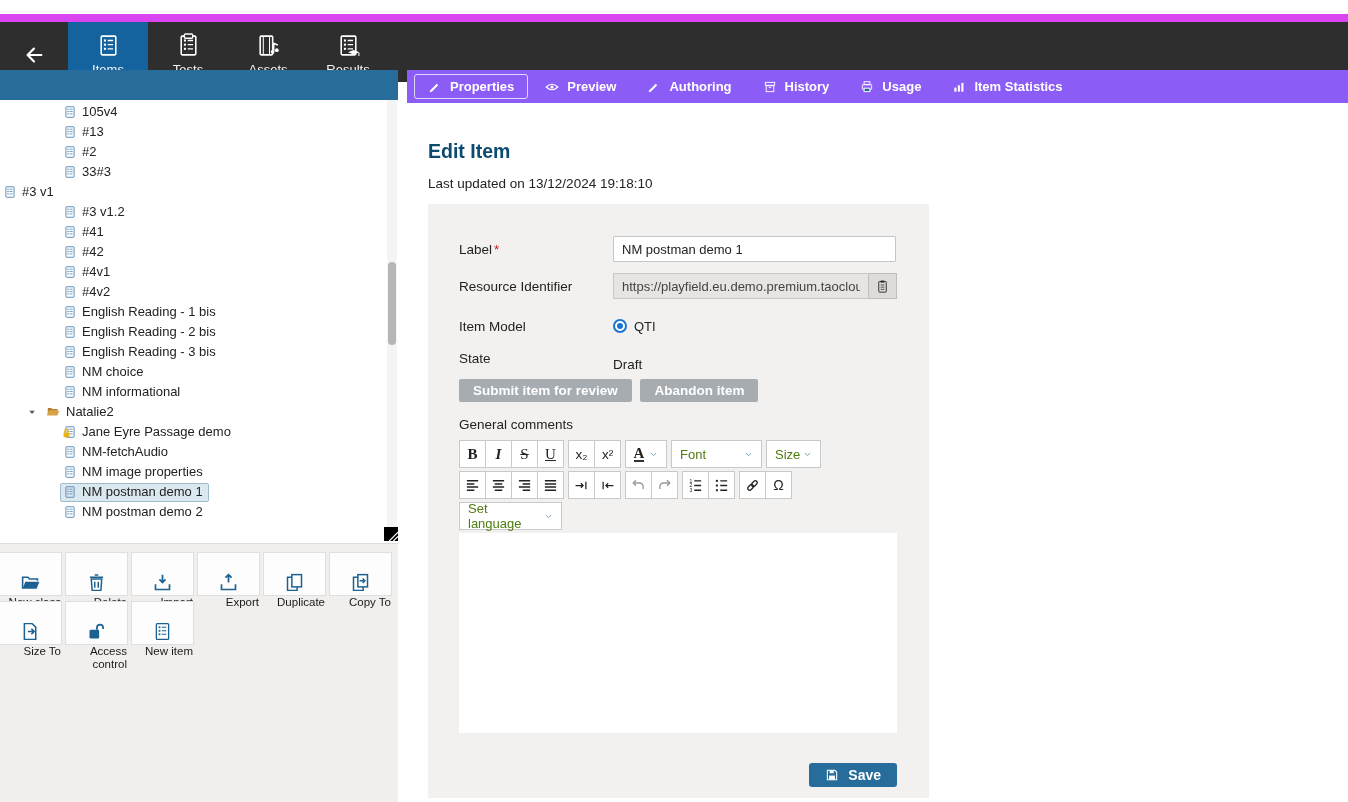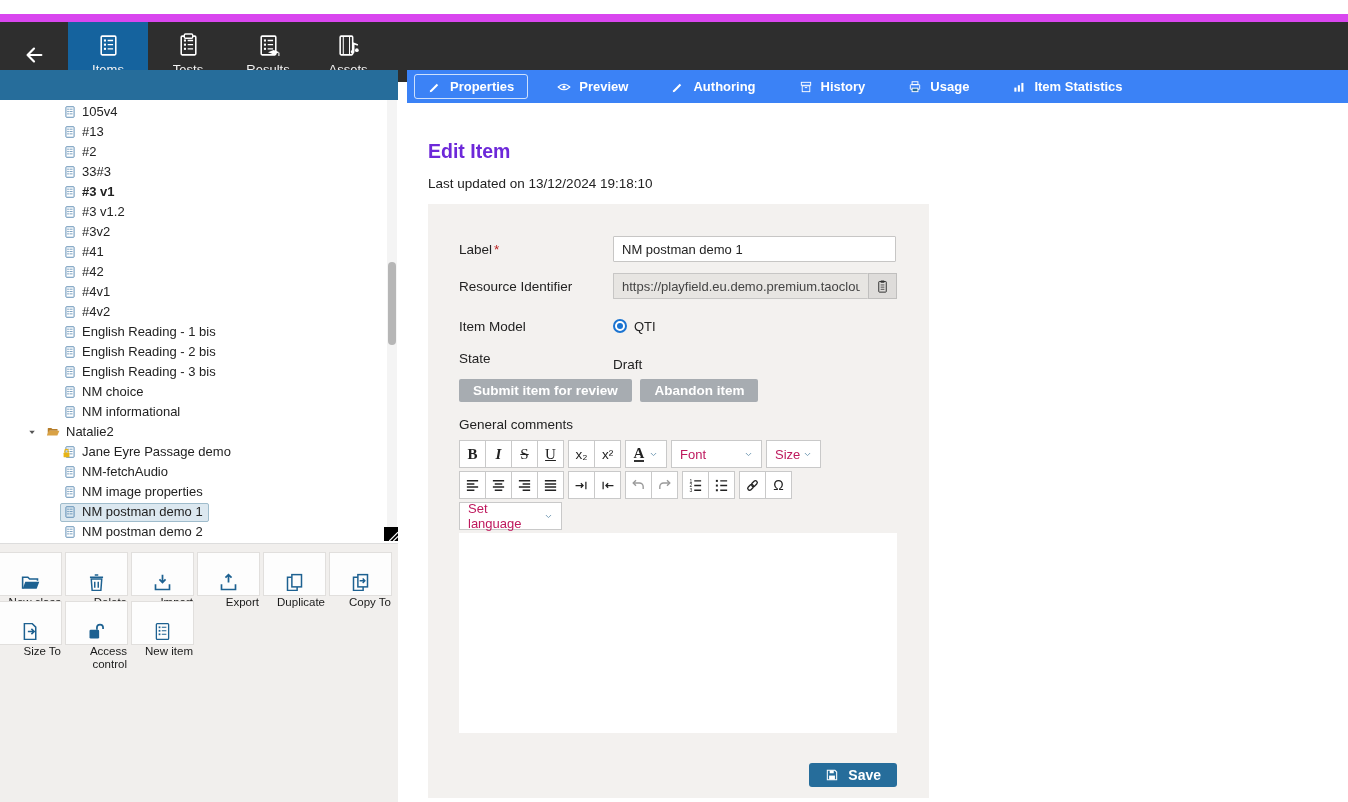--- a/index.html
+++ b/index.html
@@ -34,26 +34,26 @@
   .tree-scrollbar{position:absolute;right:1px;top:0;width:10px;height:440px;background:#f4f4f4;}
   .tree-scrollbar .thumb{position:absolute;left:1px;top:162px;width:8px;height:83px;background:#b6b6b6;border-radius:5px;}
   .resize-handle{position:absolute;right:0;bottom:2px;width:14px;height:14px;}
   .tray{position:absolute;left:0;top:473px;width:398px;height:259px;background:#f1efed;border-top:1px solid #ddd;box-sizing:border-box;padding-top:8px;}
   .tray-row{display:flex;gap:3px;margin:0 0 5px -1px;}
   .tray-btn{width:63px;height:44px;background:#fdfdfd;border:1px solid #e1dfdd;box-sizing:border-box;text-align:right;font-size:11.5px;line-height:13px;color:#1a1a1a;cursor:pointer;padding-top:19px;}
   .tray-btn .icon{width:21px;height:21px;color:#1d6191;margin:0 auto 3px auto;display:flex;}
 
   
   .main-panel{position:absolute;left:407px;top:70px;width:941px;height:732px;}
-  .actionbar{height:33px;background:#3b82f6;display:flex;align-items:center;padding-left:7px;gap:12px;}
+  .actionbar{height:33px;background:#8b5cf6;display:flex;align-items:center;padding-left:7px;}
   .ab-tab{display:flex;align-items:center;gap:8px;color:#fff;font-weight:600;font-size:13px;padding:4px 13px;margin-right:3px;border:1px solid transparent;border-radius:3px;cursor:pointer;}
   .ab-tab.active{border-color:rgba(255,255,255,.75);}
   .ab-tab .icon{width:14px;height:14px;color:#fff;}
   .main-content{height:699px;background:#fff;padding-left:21px;box-sizing:border-box;overflow:hidden;}
-  h1{font-size:19.5px;font-weight:600;margin:36px 0 0 0;line-height:24px;color:#6d28d9;}
+  h1{font-size:19.5px;font-weight:600;margin:36px 0 0 0;line-height:24px;color:#0c4a6e;}
   .last-updated{margin-top:13px;font-size:13.5px;}
 
   .form-panel{width:501px;margin-top:13px;background:#f3f1ef;box-sizing:border-box;padding:32px 33px 0 31px;height:594px;}
   .frow{display:grid;grid-template-columns:154px 1fr;align-items:center;margin-bottom:11px;}
   .frow label{font-size:13.5px;}
   .req{color:#bb2222;margin-left:2px;}
   .txt{height:26px;box-sizing:border-box;border:1px solid #c7c6c5;background:#fff;font-family:inherit;font-size:13px;color:#222;padding:0 8px;border-radius:1px;outline:none;}
   #label-input{width:283px;}
   .res-row{margin-bottom:18px;}
   .res-wrap{display:flex;}
@@ -79,21 +79,21 @@
   .tb-btn .icon{width:15px;height:15px;color:#222;}
   .tb-btn.disabled .icon{color:#9a9a9a;}
   .tb-btn .g-b{font-family:"Liberation Serif","DejaVu Serif",serif;font-weight:bold;font-size:15px;}
   .tb-btn .g-i{font-family:"Liberation Serif","DejaVu Serif",serif;font-style:italic;font-weight:bold;font-size:15px;}
   .tb-btn .g-s{font-family:"Liberation Serif","DejaVu Serif",serif;text-decoration:line-through;font-size:15px;}
   .tb-btn .g-u{font-family:"Liberation Serif","DejaVu Serif",serif;text-decoration:underline;font-size:15px;}
   .tb-btn .g-sub,.tb-btn .g-sup{font-weight:normal;font-size:13.5px;}
   .tb-btn.colorA{width:42px;gap:5px;}
   .tb-btn .g-A{font-family:"Liberation Serif","DejaVu Serif",serif;font-weight:bold;border-bottom:2px solid #333;line-height:14px;font-size:15px;}
   .tb-btn .chev{width:9px;height:9px;color:#7aa0b8;}
-  .tb-drop{height:28px;background:#fff;border:1px solid #c9c9c9;box-sizing:border-box;display:flex;align-items:center;justify-content:space-between;padding:0 8px;color:#be185d;font-size:13px;cursor:pointer;}
+  .tb-drop{height:28px;background:#fff;border:1px solid #c9c9c9;box-sizing:border-box;display:flex;align-items:center;justify-content:space-between;padding:0 8px;color:#4d7c0f;font-size:13px;cursor:pointer;}
   .tb-drop .chev{width:9px;height:9px;color:#7aa0b8;}
   .editor-body{width:438px;height:200px;background:#fff;box-sizing:border-box;margin-top:1px;}
 
   .save-row{width:438px;margin-top:30px;text-align:right;}
   .save-btn{display:inline-flex;align-items:center;gap:9px;background:#266d9b;color:#fff;border:none;border-radius:3px;font-family:inherit;font-size:14px;font-weight:600;padding:4px 16px;height:24px;cursor:pointer;}
   .save-btn .icon{width:14px;height:14px;color:#fff;}
 </style>
 </head>
 <body>
 
@@ -127,43 +127,43 @@
             <rect x="7.6" y="14.2" width="2" height="2" fill="currentColor"></rect>
             <path d="M11.2 7.2h5.2M11.2 11.2h5.2M11.2 15.2h5.2" stroke="currentColor" fill="none" stroke-width="1.3"></path>
             <rect x="8" y="1" width="8" height="4" rx="1" fill="#2e2e2e" stroke="currentColor" stroke-width="1.3"></rect>
           </svg>
         </span>
         <span class="top-tab-label">Tests</span>
       </div>
       <div class="top-tab">
         <span class="icon ">
           <svg viewBox="0 0 24 24" xmlns="http://www.w3.org/2000/svg">
+            <rect x="4" y="3" width="12" height="18" rx="1" stroke="currentColor" fill="none" stroke-width="1.5"></rect>
+            <path d="M7 3v18M13 3v18" stroke="currentColor" fill="none" stroke-width="1"></path>
+            <path d="M17 17v-7l4 1.5" stroke="currentColor" fill="none" stroke-width="1.5"></path>
+            <circle cx="16" cy="18" r="1.8" fill="currentColor"></circle>
+            <circle cx="20" cy="16.5" r="1.8" fill="currentColor"></circle>
+          </svg>
+        </span>
+        <span class="top-tab-label">Assets</span>
+      </div>
+      <div class="top-tab">
+        <span class="icon ">
+          <svg viewBox="0 0 24 24" xmlns="http://www.w3.org/2000/svg">
             <rect x="5" y="3" width="14" height="18" rx="1" stroke="currentColor" fill="none" stroke-width="1.5"></rect>
             <rect x="7.6" y="6.2" width="2" height="2" fill="currentColor"></rect>
             <rect x="7.6" y="10.2" width="2" height="2" fill="currentColor"></rect>
             <rect x="7.6" y="14.2" width="2" height="2" fill="currentColor"></rect>
             <path d="M11.2 7.2h5.2M11.2 11.2h5.2M11.2 15.2h5.2" stroke="currentColor" fill="none" stroke-width="1.3"></path>
             <path d="M11.5 18.5l5.5-2.2 5.5 2.2-5.5 2.2z" fill="currentColor"></path>
             <path d="M22 19v3" stroke="currentColor" fill="none" stroke-width="1"></path>
           </svg>
         </span>
         <span class="top-tab-label">Results</span>
       </div>
-      <div class="top-tab">
-        <span class="icon ">
-          <svg viewBox="0 0 24 24" xmlns="http://www.w3.org/2000/svg">
-            <rect x="4" y="3" width="12" height="18" rx="1" stroke="currentColor" fill="none" stroke-width="1.5"></rect>
-            <path d="M7 3v18M13 3v18" stroke="currentColor" fill="none" stroke-width="1"></path>
-            <path d="M17 17v-7l4 1.5" stroke="currentColor" fill="none" stroke-width="1.5"></path>
-            <circle cx="16" cy="18" r="1.8" fill="currentColor"></circle>
-            <circle cx="20" cy="16.5" r="1.8" fill="currentColor"></circle>
-          </svg>
-        </span>
-        <span class="top-tab-label">Assets</span>
-      </div>
     </div>
 </div>
 
 <div class="left-panel">
   <div class="left-header"></div>
   <div class="tree">
     <div class="tree-items">
         <div class="tree-row" style="padding-left: 60px;">
           <span class="node">
             <span class="icon ">
@@ -213,21 +213,21 @@
                 <rect x="5" y="3" width="14" height="18" rx="1" stroke="currentColor" fill="none" stroke-width="1.5"></rect>
                 <rect x="7.6" y="6.2" width="2" height="2" fill="currentColor"></rect>
                 <rect x="7.6" y="10.2" width="2" height="2" fill="currentColor"></rect>
                 <rect x="7.6" y="14.2" width="2" height="2" fill="currentColor"></rect>
                 <path d="M11.2 7.2h5.2M11.2 11.2h5.2M11.2 15.2h5.2" stroke="currentColor" fill="none" stroke-width="1.3"></path>
               </svg>
             </span>
             <span>33#3</span>
           </span>
         </div>
-        <div class="tree-row" style="padding-left: 60px; font-weight: bold;">
+        <div class="tree-row" style="">
           <span class="node">
             <span class="icon ">
               <svg viewBox="0 0 24 24" xmlns="http://www.w3.org/2000/svg">
                 <rect x="5" y="3" width="14" height="18" rx="1" stroke="currentColor" fill="none" stroke-width="1.5"></rect>
                 <rect x="7.6" y="6.2" width="2" height="2" fill="currentColor"></rect>
                 <rect x="7.6" y="10.2" width="2" height="2" fill="currentColor"></rect>
                 <rect x="7.6" y="14.2" width="2" height="2" fill="currentColor"></rect>
                 <path d="M11.2 7.2h5.2M11.2 11.2h5.2M11.2 15.2h5.2" stroke="currentColor" fill="none" stroke-width="1.3"></path>
               </svg>
             </span>
@@ -239,34 +239,20 @@
             <span class="icon ">
               <svg viewBox="0 0 24 24" xmlns="http://www.w3.org/2000/svg">
                 <rect x="5" y="3" width="14" height="18" rx="1" stroke="currentColor" fill="none" stroke-width="1.5"></rect>
                 <rect x="7.6" y="6.2" width="2" height="2" fill="currentColor"></rect>
                 <rect x="7.6" y="10.2" width="2" height="2" fill="currentColor"></rect>
                 <rect x="7.6" y="14.2" width="2" height="2" fill="currentColor"></rect>
                 <path d="M11.2 7.2h5.2M11.2 11.2h5.2M11.2 15.2h5.2" stroke="currentColor" fill="none" stroke-width="1.3"></path>
               </svg>
             </span>
             <span>#3 v1.2</span>
-          </span>
-        </div>
-        <div class="tree-row" style="padding-left: 60px;">
-          <span class="node">
-            <span class="icon ">
-              <svg viewBox="0 0 24 24" xmlns="http://www.w3.org/2000/svg">
-                <rect x="5" y="3" width="14" height="18" rx="1" stroke="currentColor" fill="none" stroke-width="1.5"></rect>
-                <rect x="7.6" y="6.2" width="2" height="2" fill="currentColor"></rect>
-                <rect x="7.6" y="10.2" width="2" height="2" fill="currentColor"></rect>
-                <rect x="7.6" y="14.2" width="2" height="2" fill="currentColor"></rect>
-                <path d="M11.2 7.2h5.2M11.2 11.2h5.2M11.2 15.2h5.2" stroke="currentColor" fill="none" stroke-width="1.3"></path>
-              </svg>
-            </span>
-            <span>#3v2</span>
           </span>
         </div>
         <div class="tree-row" style="padding-left: 60px;">
           <span class="node">
             <span class="icon ">
               <svg viewBox="0 0 24 24" xmlns="http://www.w3.org/2000/svg">
                 <rect x="5" y="3" width="14" height="18" rx="1" stroke="currentColor" fill="none" stroke-width="1.5"></rect>
                 <rect x="7.6" y="6.2" width="2" height="2" fill="currentColor"></rect>
                 <rect x="7.6" y="10.2" width="2" height="2" fill="currentColor"></rect>
                 <rect x="7.6" y="14.2" width="2" height="2" fill="currentColor"></rect>

